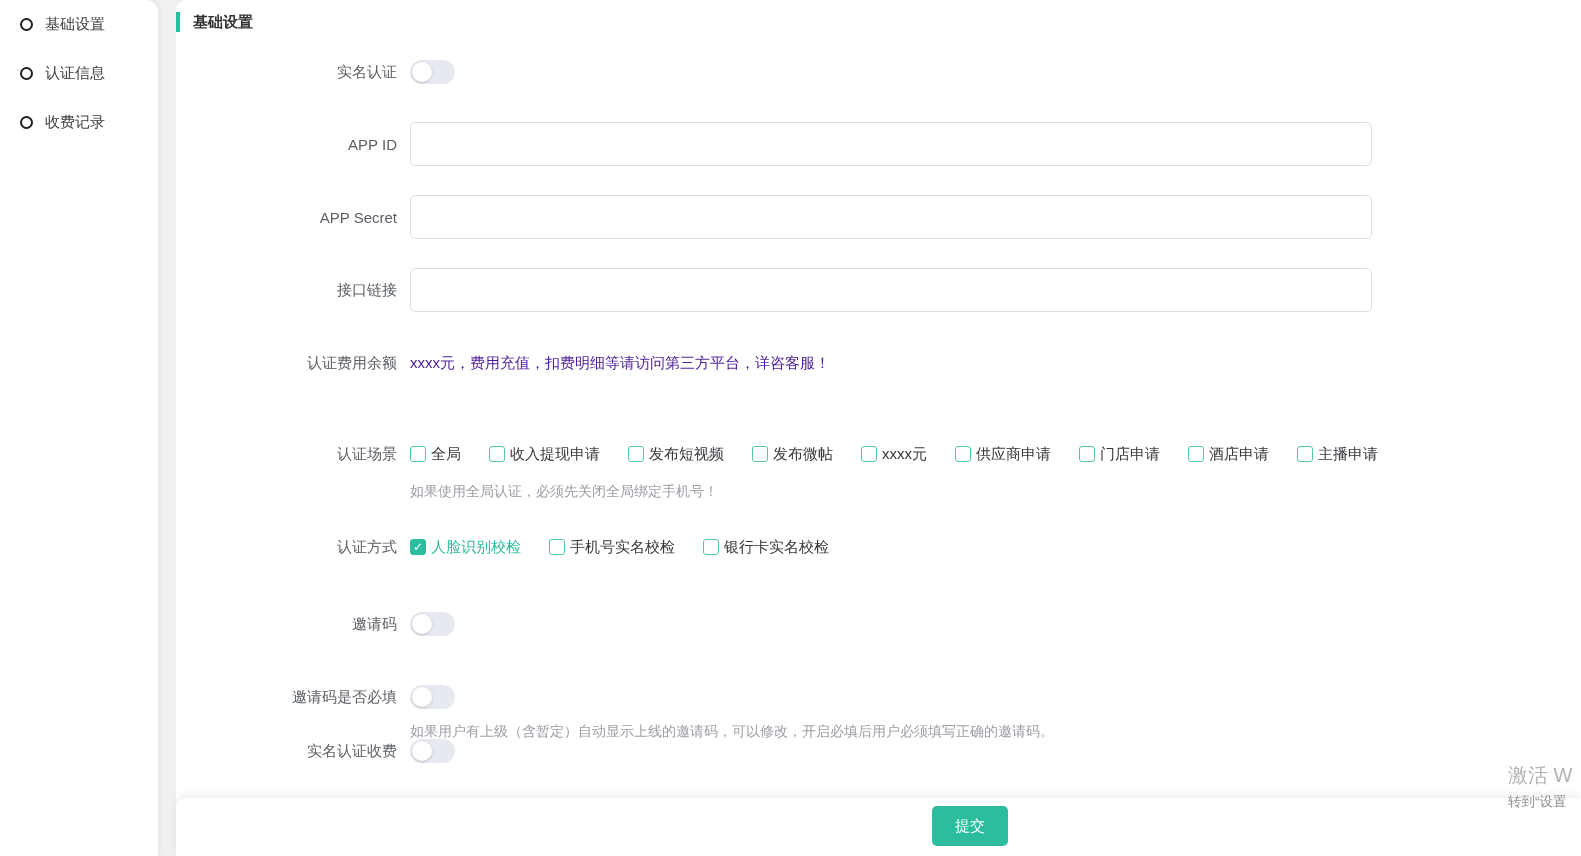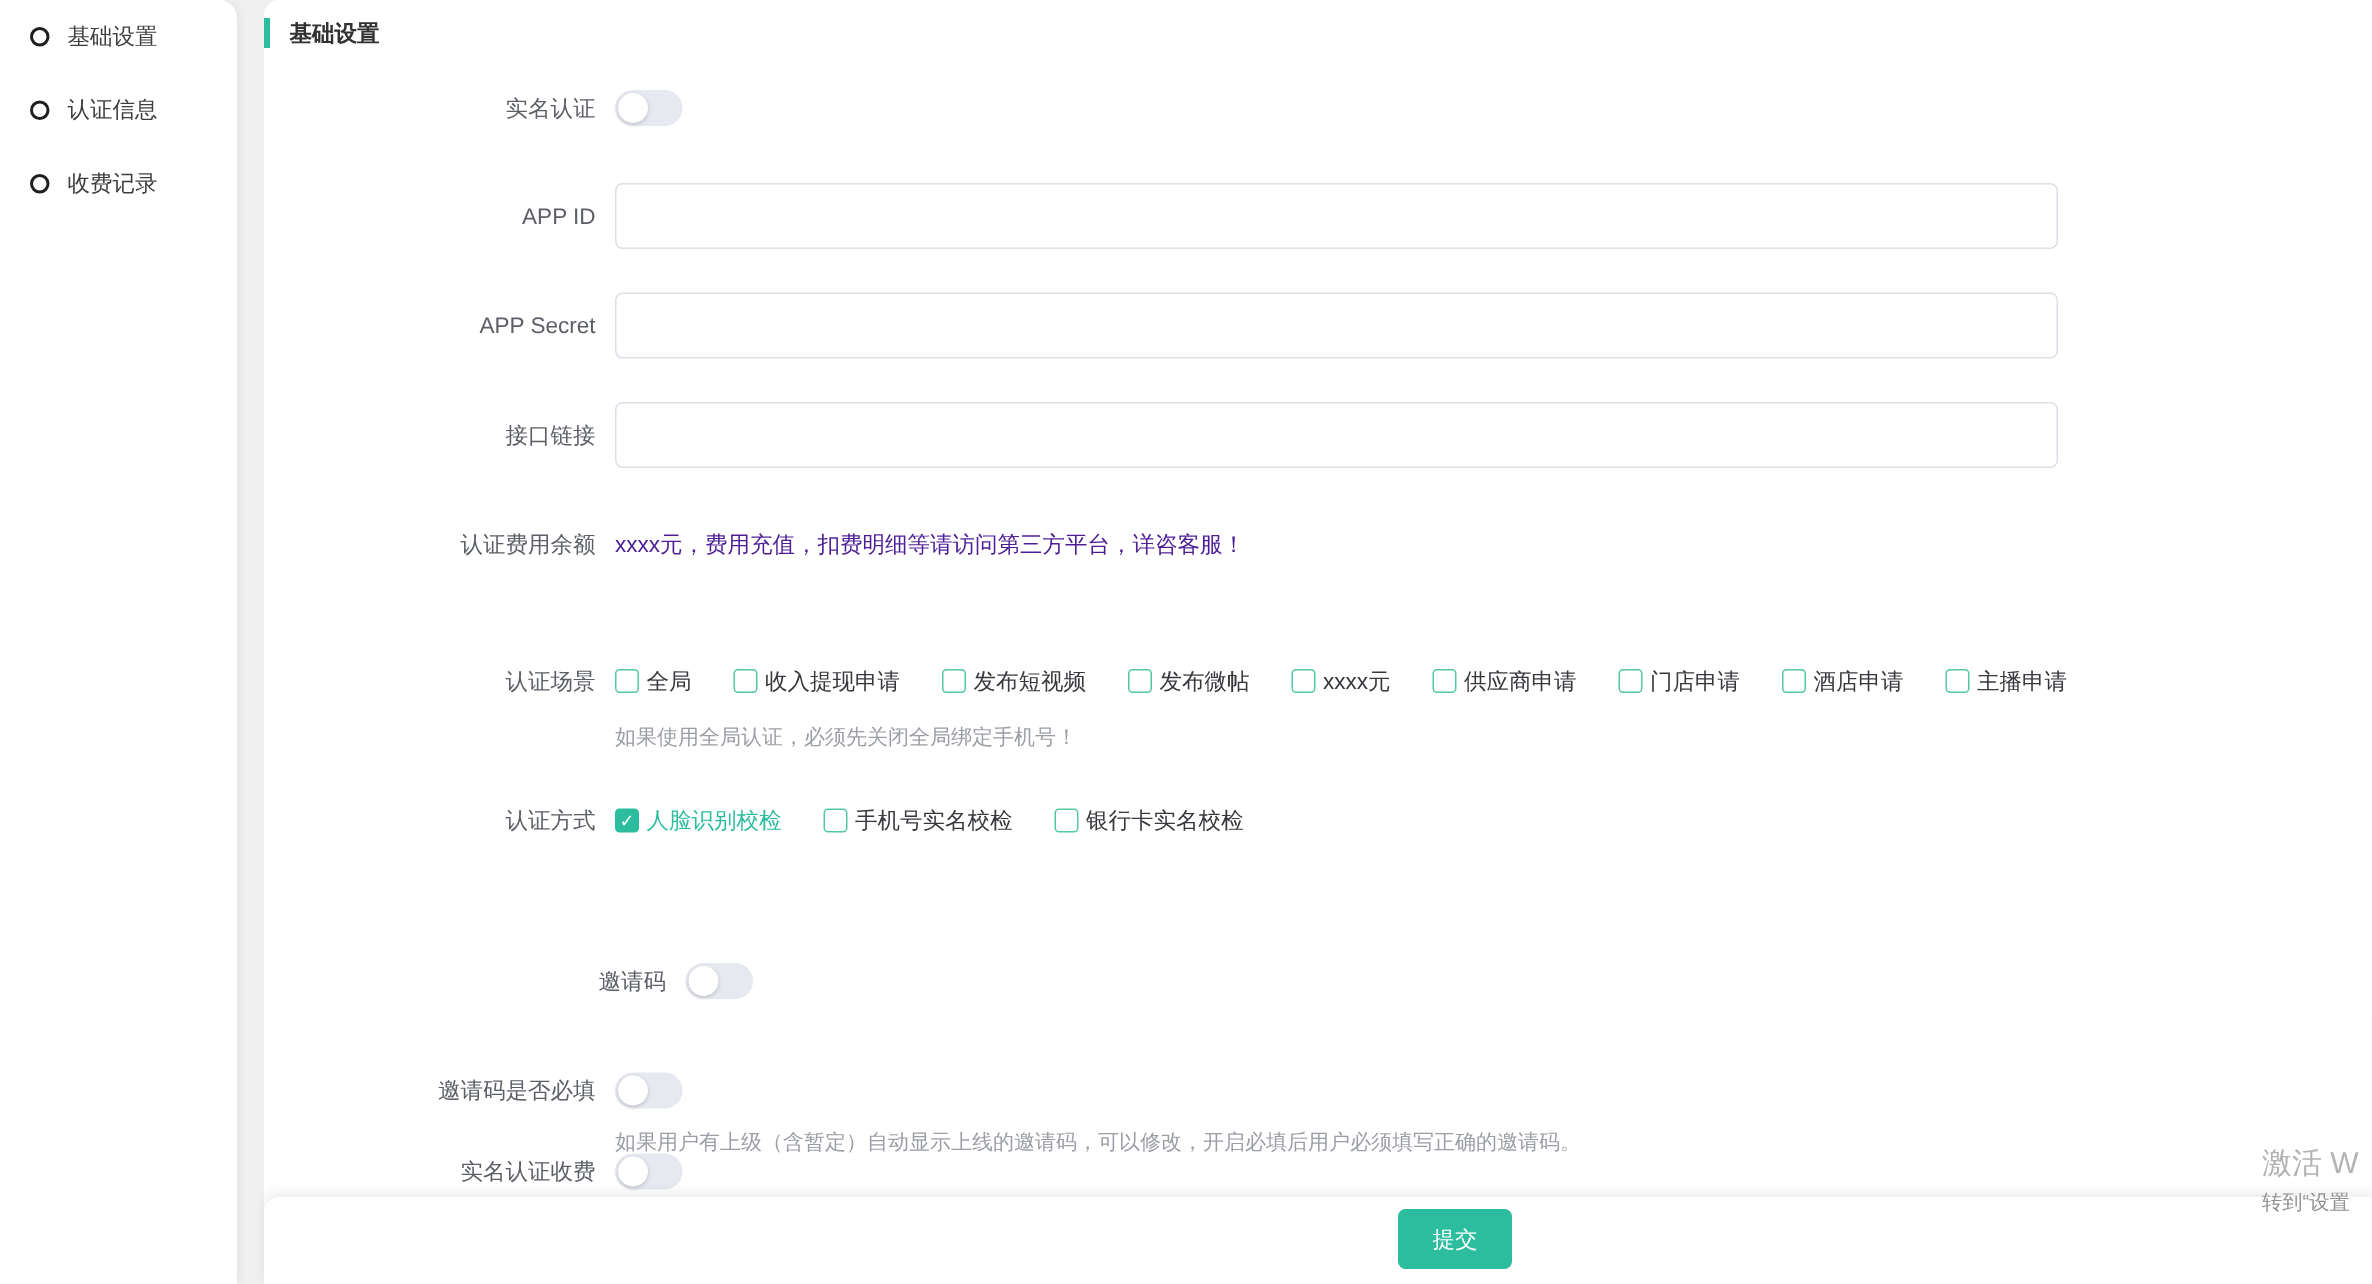--- a/index.html
+++ b/index.html
@@ -37,21 +37,21 @@
   .row{display:flex;align-items:center;}
   .row .label{width:221px;text-align:right;font-size:15px;color:#5c6066;flex-shrink:0;}
   .row .ctrl{margin-left:13px;display:flex;align-items:center;}
   .r-toggle1{margin-top:28px;height:24px;}
   .r-input1{margin-top:38px;height:44px;}
   .r-input2{margin-top:29px;height:44px;}
   .r-input3{margin-top:29px;height:44px;}
   .r-text{margin-top:43px;height:17px;}
   .r-scene{margin-top:72px;height:20px;}
   .r-method{margin-top:38px;height:20px;}
-  .r-invite{margin-top:85px;height:24px;padding-left:47px;}
+  .r-invite{margin-top:55px;height:24px;}
   .r-invreq{margin-top:49px;height:24px;}
   .r-fee{height:24px;}
   .helper{font-size:14px;color:#9b9ea5;margin-left:234px;height:16px;line-height:16px;}
   .h-scene{margin-top:19px;}
   .h-invreq{margin-top:14px;}
   .value-text{font-size:15px;color:#4c1d95;}
   
   .text-input{
     width:962px;height:44px;border:1px solid #dcdfe6;border-radius:5px;
     box-sizing:border-box;background:#fff;padding:0 12px;font-size:14px;

